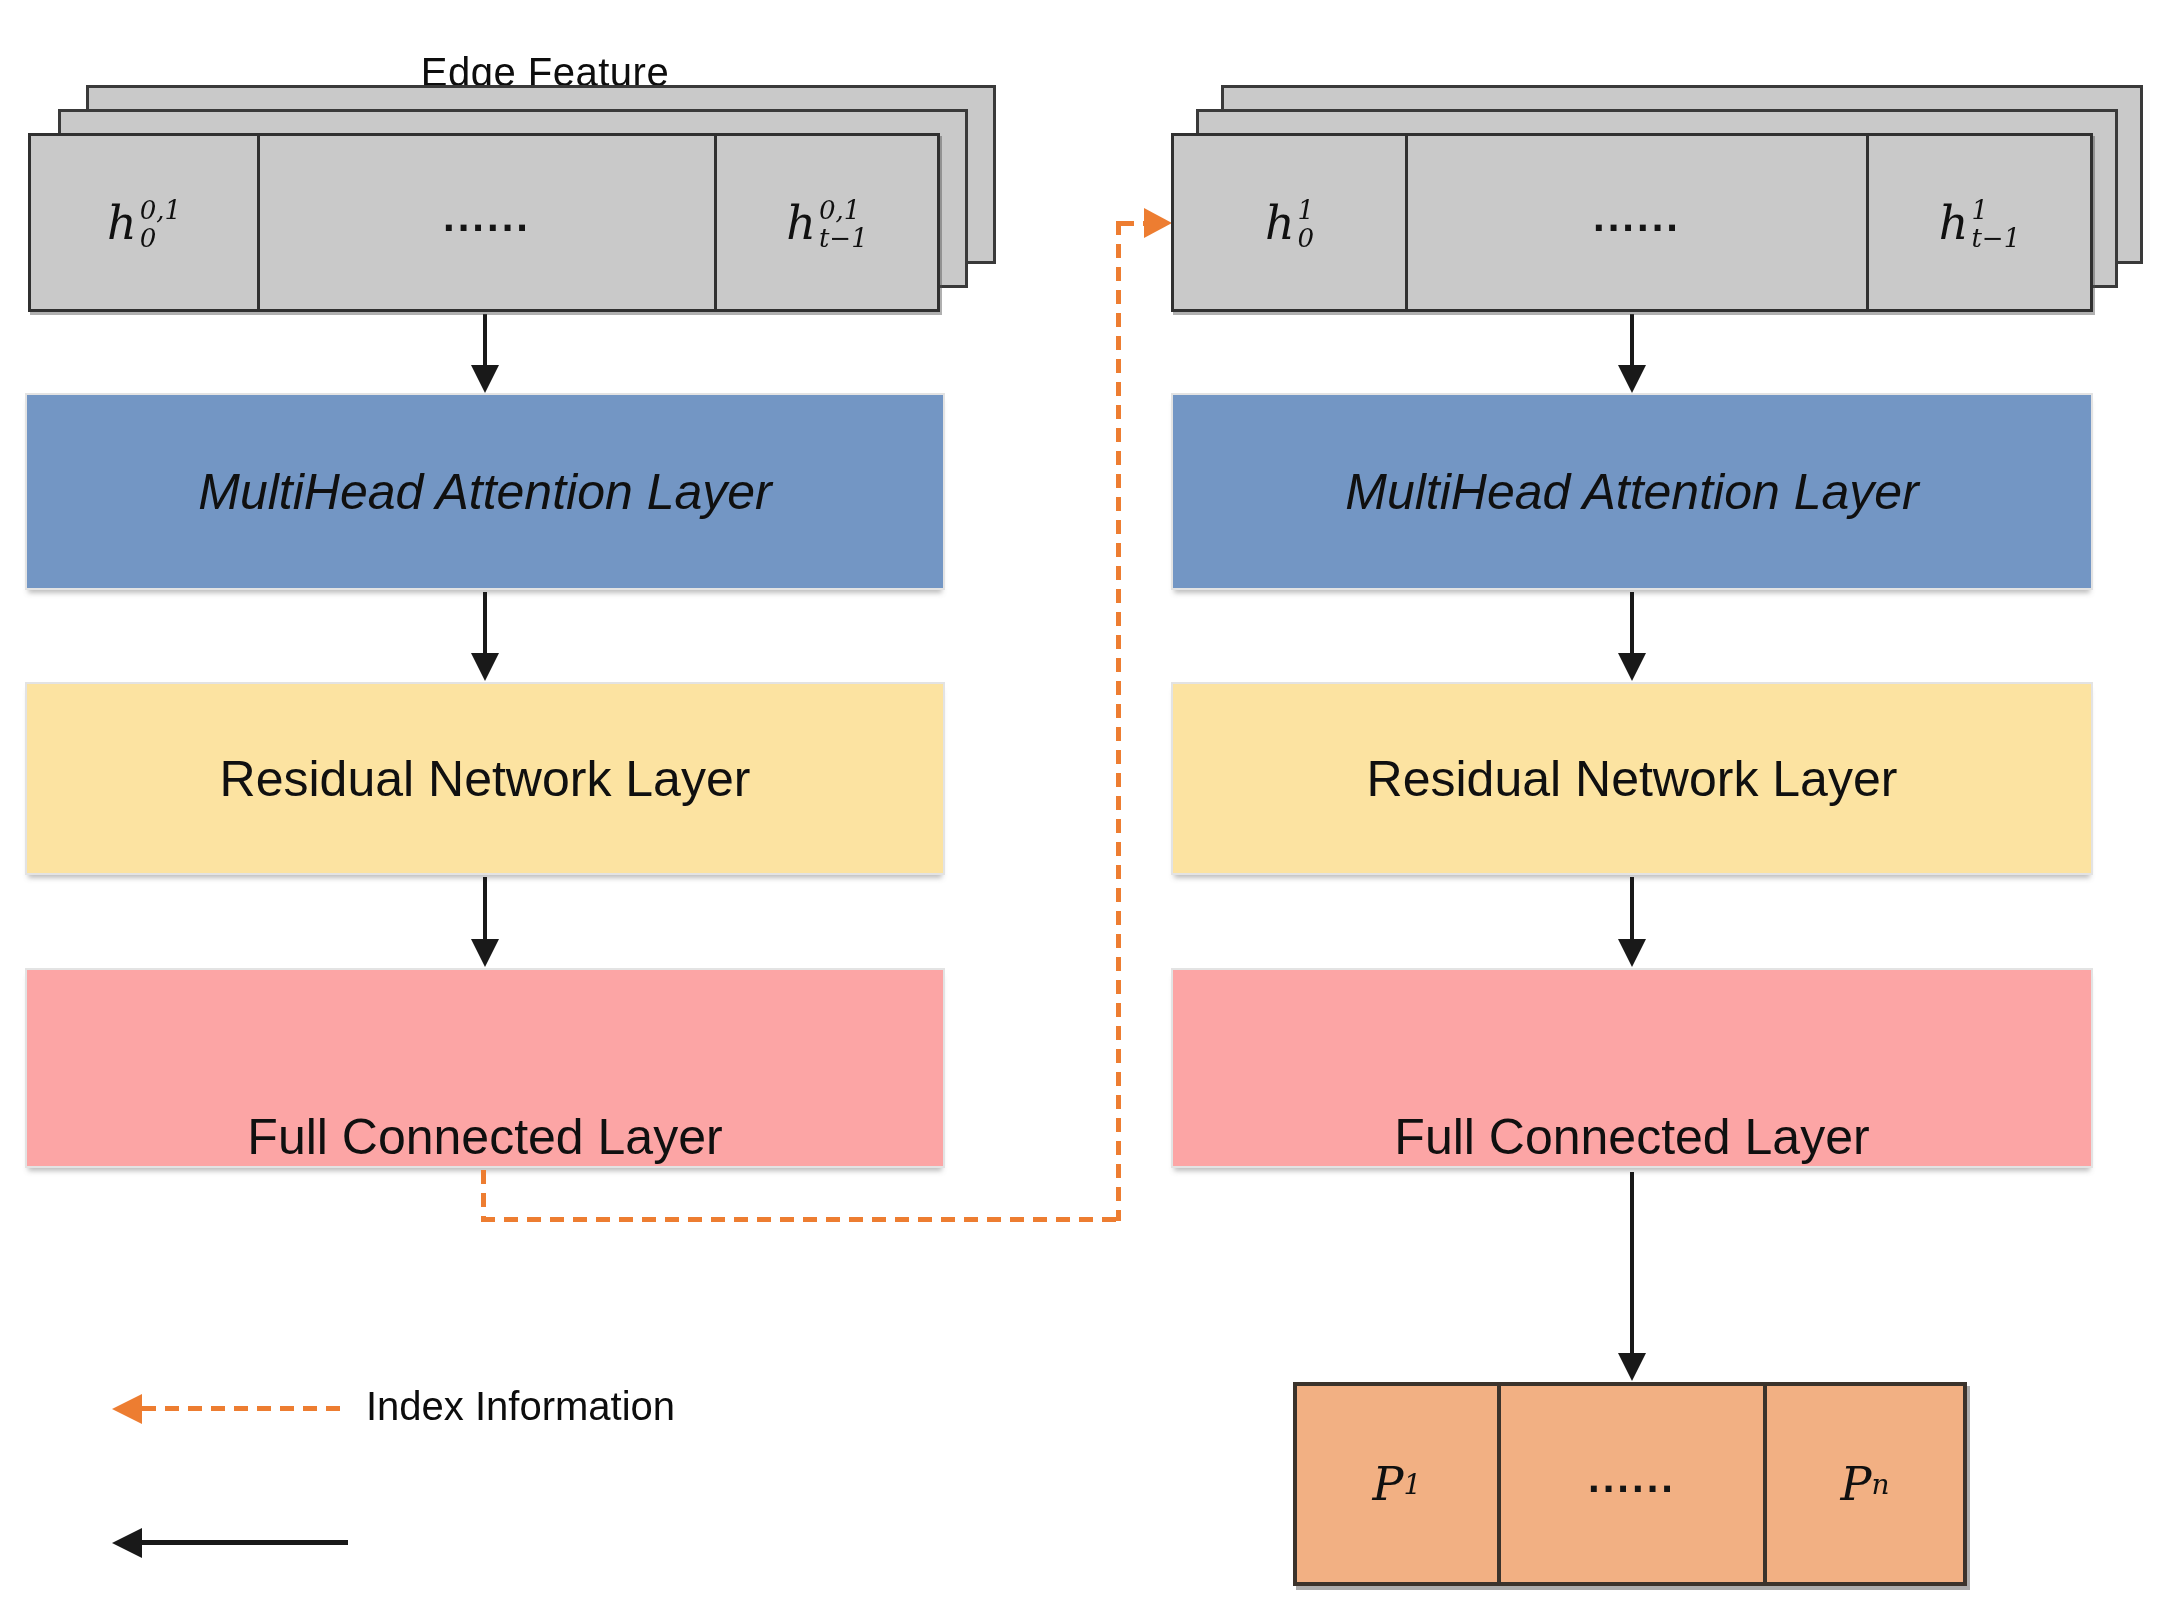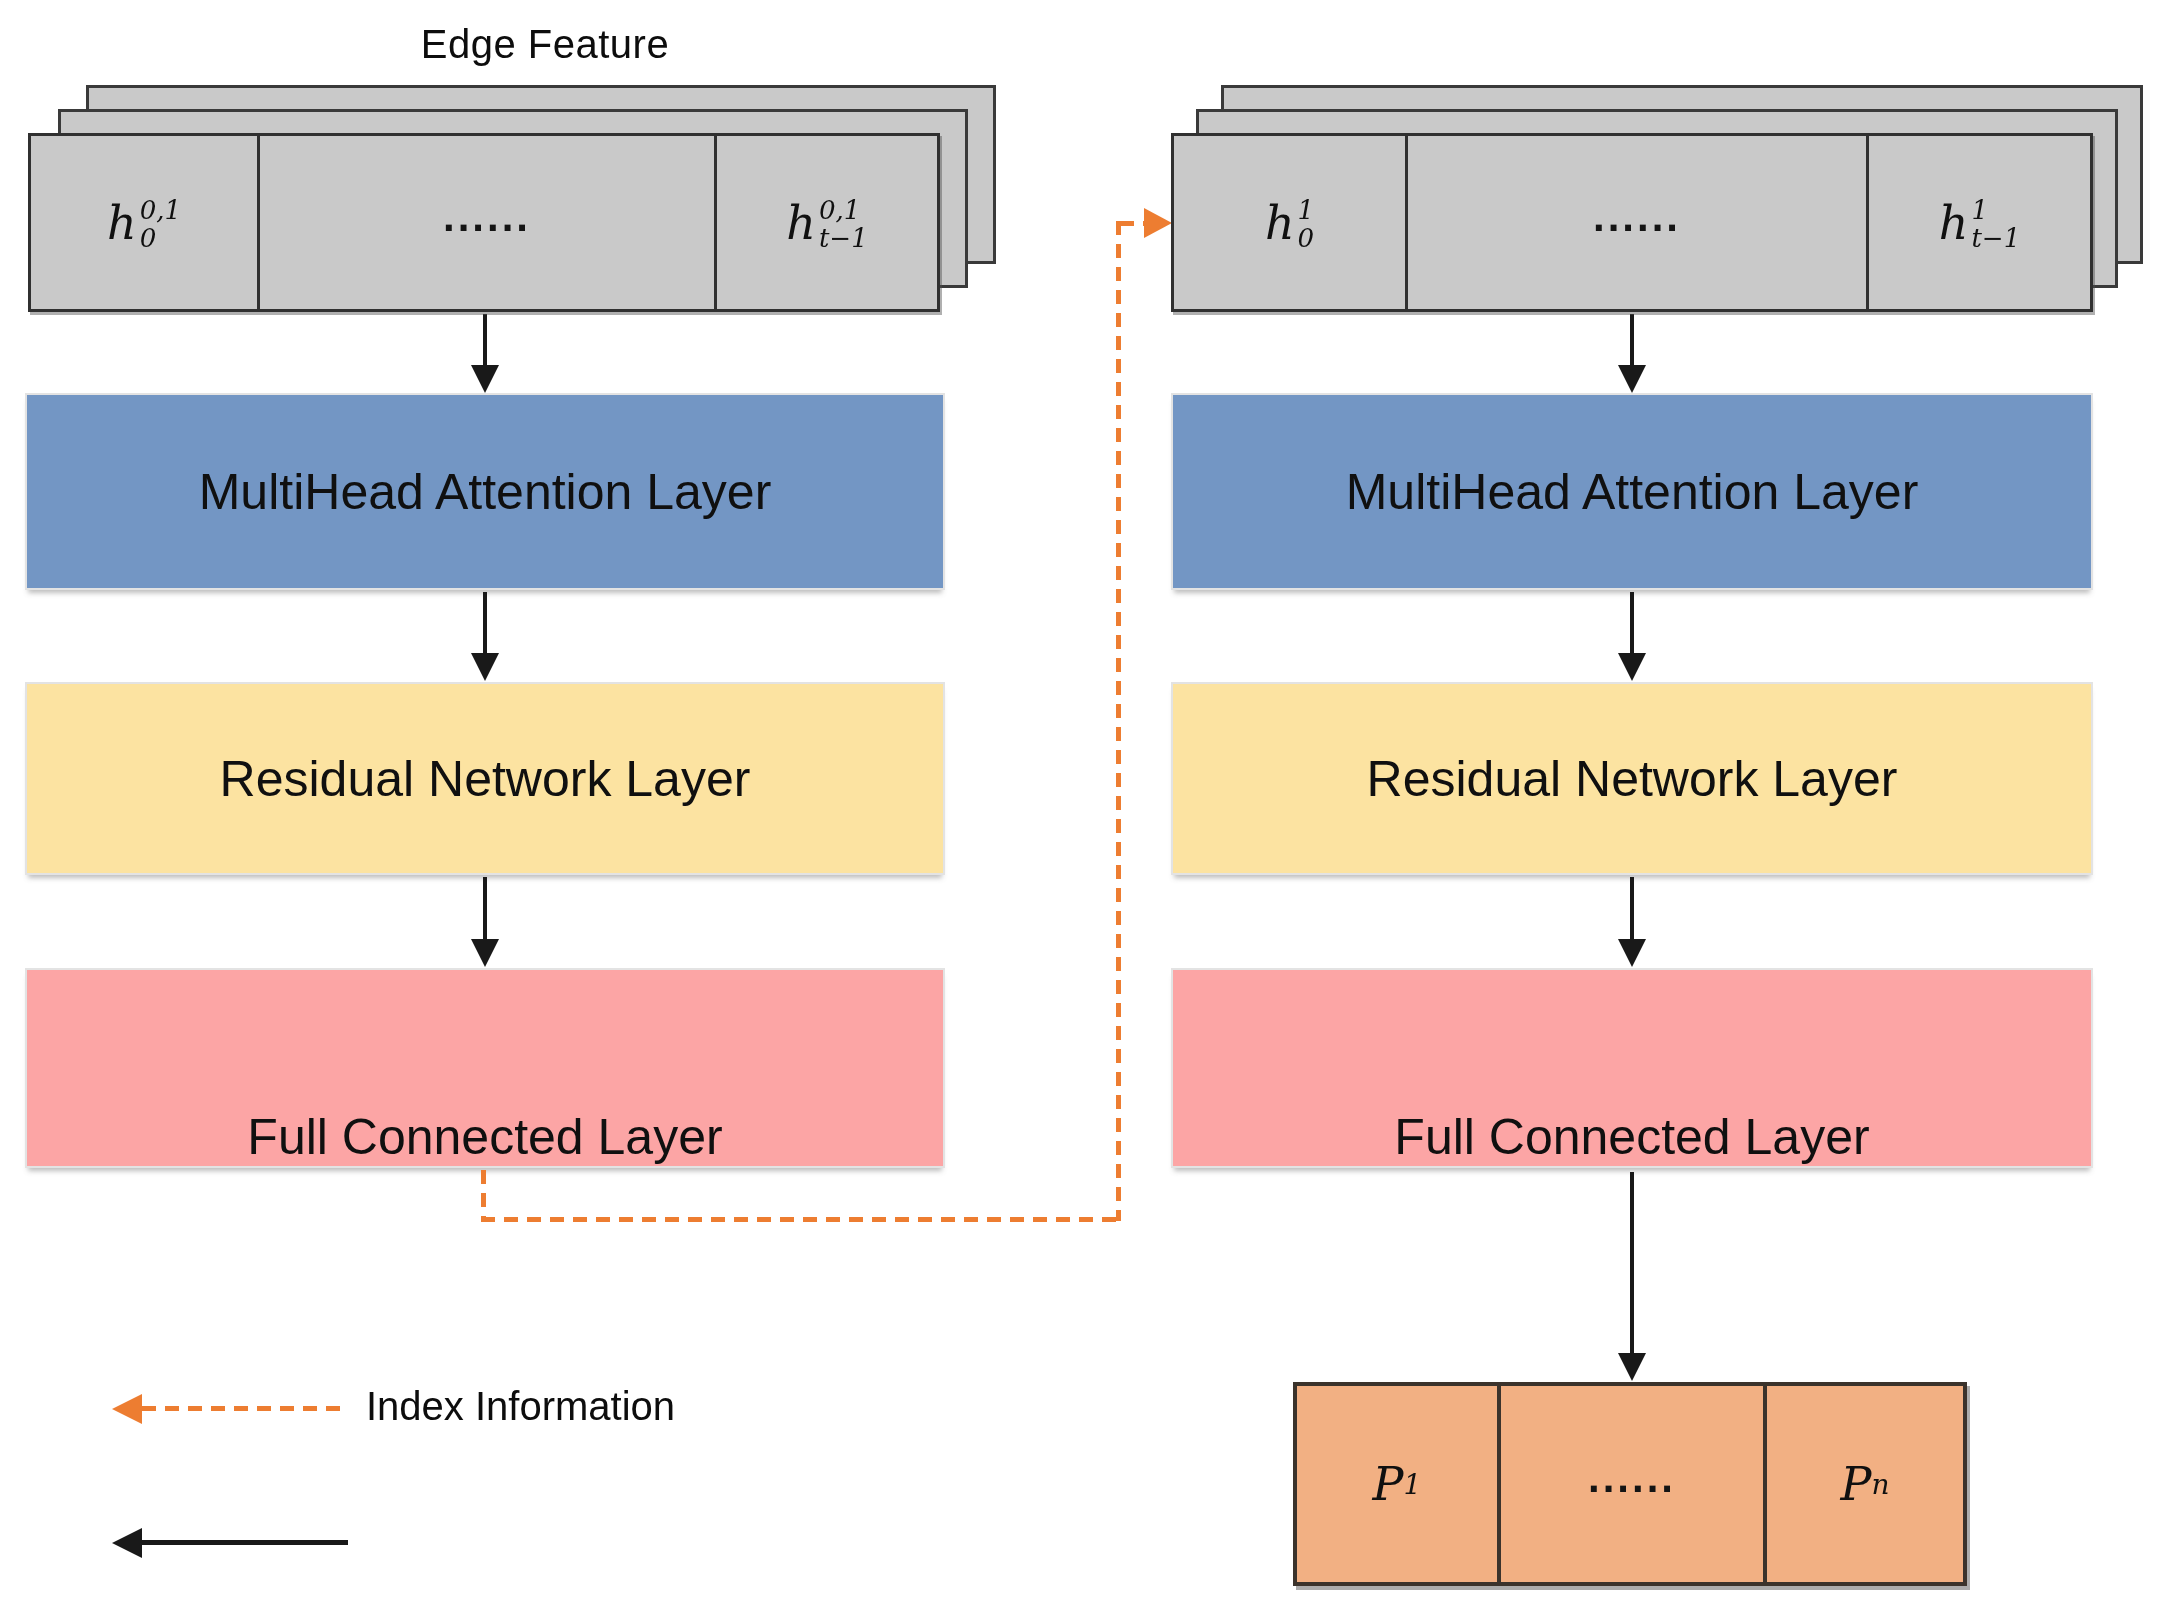--- a/index.html
+++ b/index.html
@@ -1,21 +1,21 @@
 <!DOCTYPE html>
 <html><head>
 <meta charset="utf-8">
 <style>
   html,body{margin:0;padding:0;background:#ffffff;}
   .canvas{
     position:relative;width:2173px;height:1606px;background:#ffffff;overflow:hidden;
     font-family:"Liberation Sans",sans-serif;color:#161616;
   }
   .title{
-    position:absolute;text-align:center;font-size:40px;letter-spacing:.5px;color:#0d0d0d;
+    position:absolute;text-align:center;font-size:40px;letter-spacing:.5px;color:#0d0d0d;margin-top:28px;
   }
   
   .gray-layer{
     position:absolute;background:#c9c9c9;border:3px solid #3a3a3a;box-sizing:border-box;
   }
   .front-array{
     position:absolute;display:flex;background:#c9c9c9;border:3px solid #303030;box-sizing:border-box;
     box-shadow:2px 3px 0 rgba(80,80,80,.45);
   }
   .front-array .cell{
@@ -26,21 +26,21 @@
   .math{font-family:"DejaVu Serif",serif;font-style:italic;font-size:46px;color:#101010;display:flex;align-items:center;}
   .math .stack{display:inline-flex;flex-direction:column;align-items:flex-start;font-size:26px;line-height:1.05;margin-left:3px;transform:translateY(2px);}
   .dots{font-size:42px;font-weight:bold;letter-spacing:3px;color:#141414;transform:translateY(-6px);}
   .psub{font-size:28px;font-style:italic;}
   
   .pbox{
     position:absolute;display:flex;align-items:center;justify-content:center;box-sizing:border-box;
     font-size:50px;color:#101010;border:2px solid #e3e3e3;
     box-shadow:0 6px 5px -3px rgba(110,110,110,.45);
   }
-  .blue{background:#7396c4;}
+  .blue{background:#7396c4;font-style:italic;}
   .lyellow{background:#fce3a1;text-align:center;}
   .gold{background:#fca5a5;align-items:flex-end;}
   
   .varrow{position:absolute;width:4px;background:#191919;}
   .varrow::after{
     content:"";position:absolute;left:50%;bottom:-27px;transform:translateX(-50%);
     border:14px solid transparent;border-bottom:none;border-top:28px solid #191919;
   }
   
   .odash-h{position:absolute;height:5px;background:repeating-linear-gradient(90deg,#ed7d31 0 14px,transparent 14px 23px);}

